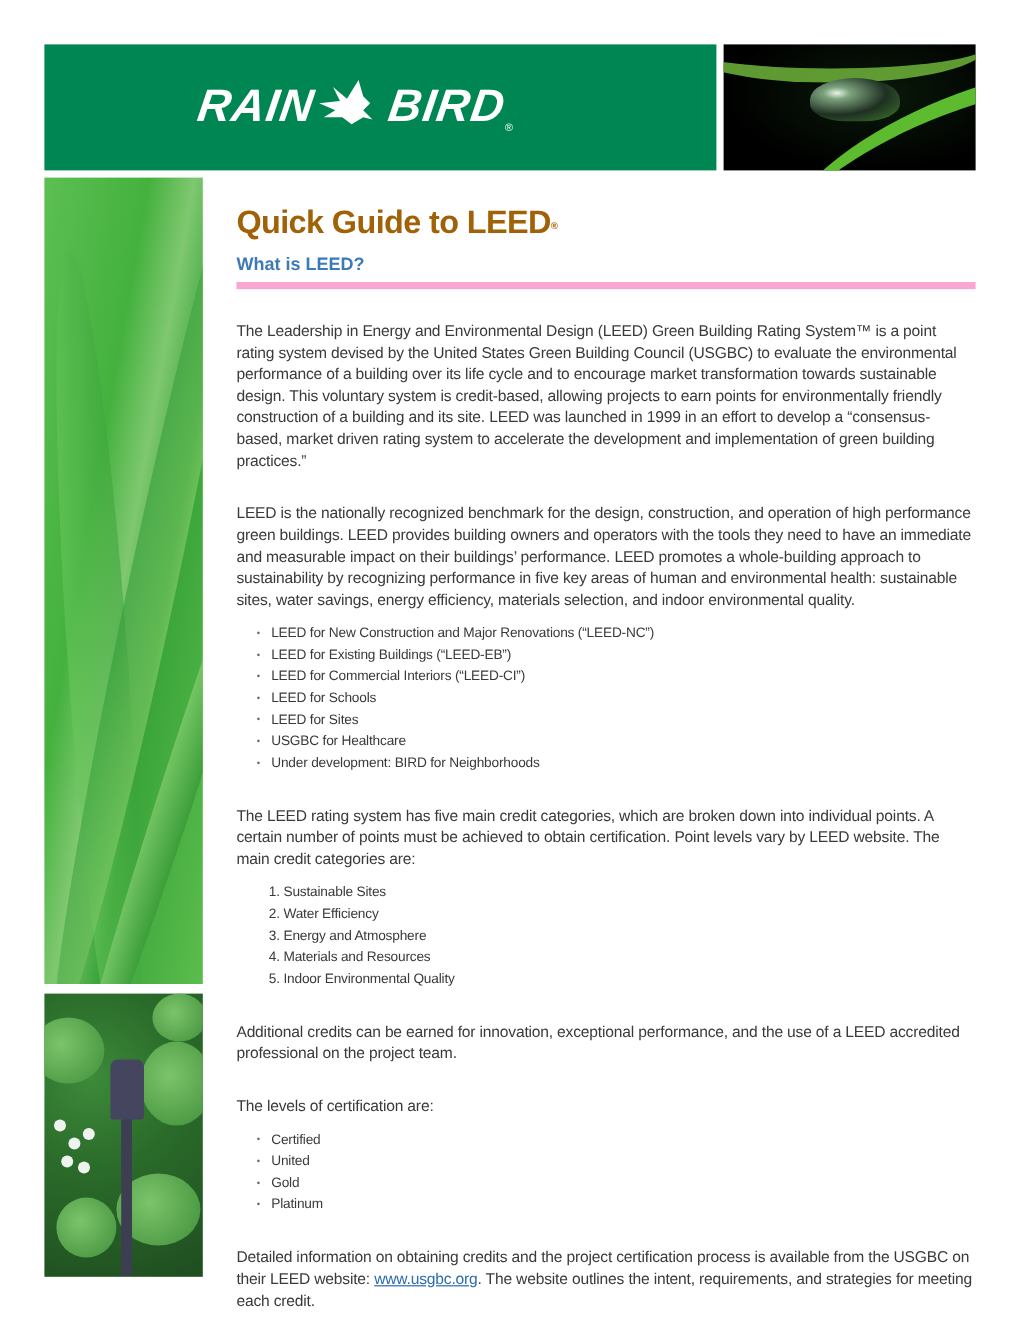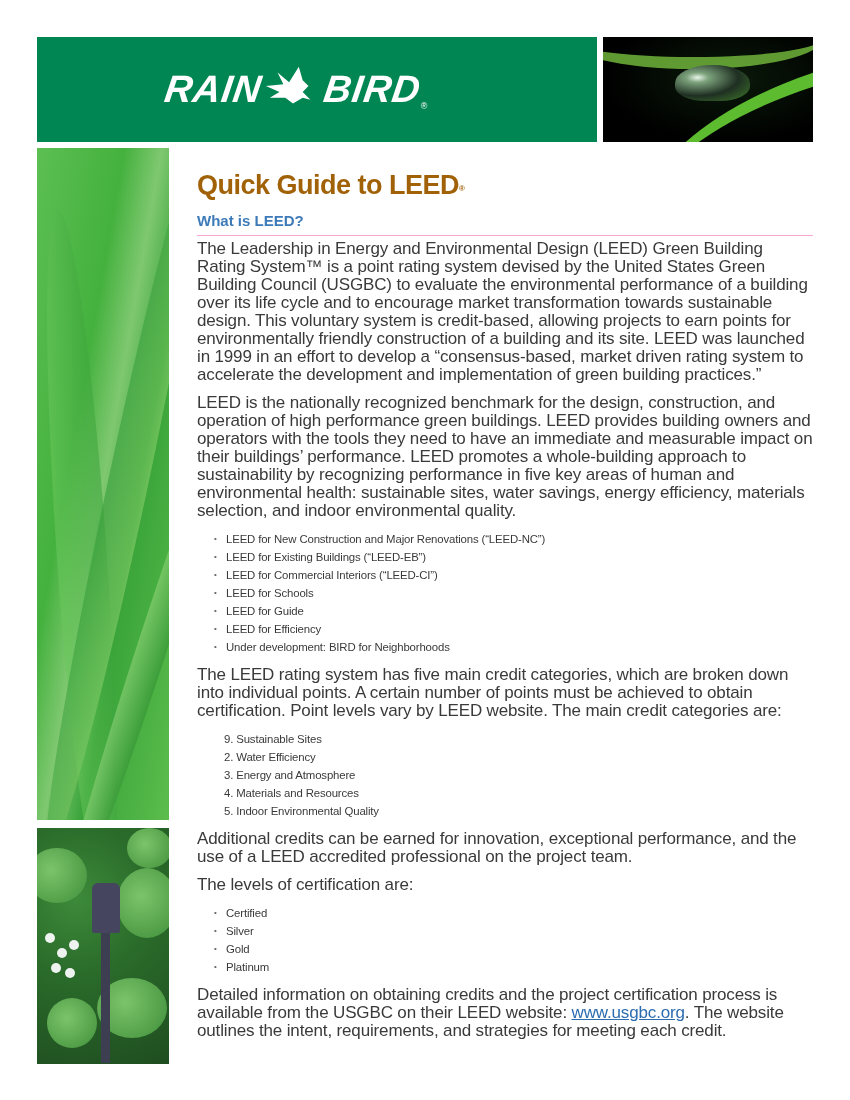--- a/index.html
+++ b/index.html
@@ -30,22 +30,22 @@
       background: radial-gradient(circle at 30% 30%, #3d8a3a 0%, #2a6b2a 40%, #1f4d20 100%); }
     .photo-sprinkler .leaf { position: absolute; border-radius: 50%; background: radial-gradient(circle at 40% 40%, #7cc46a, #3f8f3a); }
     .photo-sprinkler .flower { position: absolute; width: 10px; height: 10px; border-radius: 50%; background: #eef3f0; }
     .photo-sprinkler .pipe { position: absolute; left: 64px; top: 95px; width: 9px; height: 140px; background: #3e3e52; }
     .photo-sprinkler .head { position: absolute; left: 55px; top: 55px; width: 28px; height: 50px; background: #454560; border-radius: 6px 6px 2px 2px; }
 
     
     .main { position: absolute; left: 197px; top: 160px; width: 616px; color: #3a3a3a; }
     .title { color: #a16207; font-size: 27px; font-weight: bold; margin: 8px 0 0 0; letter-spacing: -0.5px; line-height: 34px; }
     .title sup { font-size: 8px; vertical-align: top; position: relative; top: 4px; }
-    .subhead { color: #3d7ab8; font-size: 15px; font-weight: bold; margin-top: 10px; padding-bottom: 6px; border-bottom: 1px solid #f9a8d4; }
-    p { font-size: 17px; line-height: 18px; margin: 4px 0 10px 0; letter-spacing: -0.15px; }
+    .subhead { color: #3d7ab8; font-size: 15px; font-weight: bold; margin-top: 10px; padding-bottom: 6px; border-bottom: 6px solid #f9a8d4; }
+    p { font-size: 13px; line-height: 18px; margin: 26px 0 10px 0; letter-spacing: -0.15px; }
     ul, ol { margin: 0 0 10px 0; padding: 0; list-style: none; }
     ul li, ol li { font-size: 11.4px; line-height: 18px; letter-spacing: -0.15px; }
     ul li { padding-left: 29px; position: relative; }
     ul li::before { content: "•"; position: absolute; left: 17px; font-size: 8px; color: #666; }
     ol li { padding-left: 27px; }
     .link { color: #2b6cb0; text-decoration: underline; }
   </style>
 </head>
 <body>
 
@@ -92,39 +92,39 @@
   <div class="subhead">What is LEED?</div>
 
   <p>The Leadership in Energy and Environmental Design (LEED) Green Building Rating System™ is a point rating system devised by the United States Green Building Council (USGBC) to evaluate the environmental performance of a building over its life cycle and to encourage market transformation towards sustainable design. This voluntary system is credit-based, allowing projects to earn points for environmentally friendly construction of a building and its site. LEED was launched in 1999 in an effort to develop a “consensus-based, market driven rating system to accelerate the development and implementation of green building practices.”</p>
   <p>LEED is the nationally recognized benchmark for the design, construction, and operation of high performance green buildings. LEED provides building owners and operators with the tools they need to have an immediate and measurable impact on their buildings’ performance. LEED promotes a whole-building approach to sustainability by recognizing performance in five key areas of human and environmental health: sustainable sites, water savings, energy efficiency, materials selection, and indoor environmental quality.</p>
 
   <ul>
     <li>LEED for New Construction and Major Renovations (“LEED-NC”)</li>
     <li>LEED for Existing Buildings (“LEED-EB”)</li>
     <li>LEED for Commercial Interiors (“LEED-CI”)</li>
     <li>LEED for Schools</li>
-    <li>LEED for Guide</li>
-    <li>LEED for Efficiency</li>
+    <li>LEED for Sites</li>
+    <li>USGBC for Healthcare</li>
     <li>Under development: BIRD for Neighborhoods</li>
   </ul>
 
   <p>The LEED rating system has five main credit categories, which are broken down into individual points. A certain number of points must be achieved to obtain certification. Point levels vary by LEED website. The main credit categories are:</p>
 
   <ol>
-    <li>9. Sustainable Sites</li>
+    <li>1. Sustainable Sites</li>
     <li>2. Water Efficiency</li>
     <li>3. Energy and Atmosphere</li>
     <li>4. Materials and Resources</li>
     <li>5. Indoor Environmental Quality</li>
   </ol>
 
   <p>Additional credits can be earned for innovation, exceptional performance, and the use of a LEED accredited professional on the project team.</p>
   <p>The levels of certification are:</p>
 
   <ul>
     <li>Certified</li>
-    <li>Silver</li>
+    <li>United</li>
     <li>Gold</li>
     <li>Platinum</li>
   </ul>
 
   <p><span>Detailed information on obtaining credits and the project certification process is available from the USGBC on their LEED website: </span><a class="link">www.usgbc.org</a><span>. The website outlines the intent, requirements, and strategies for meeting each credit.</span></p>
 </div>
 
 </body></html>

